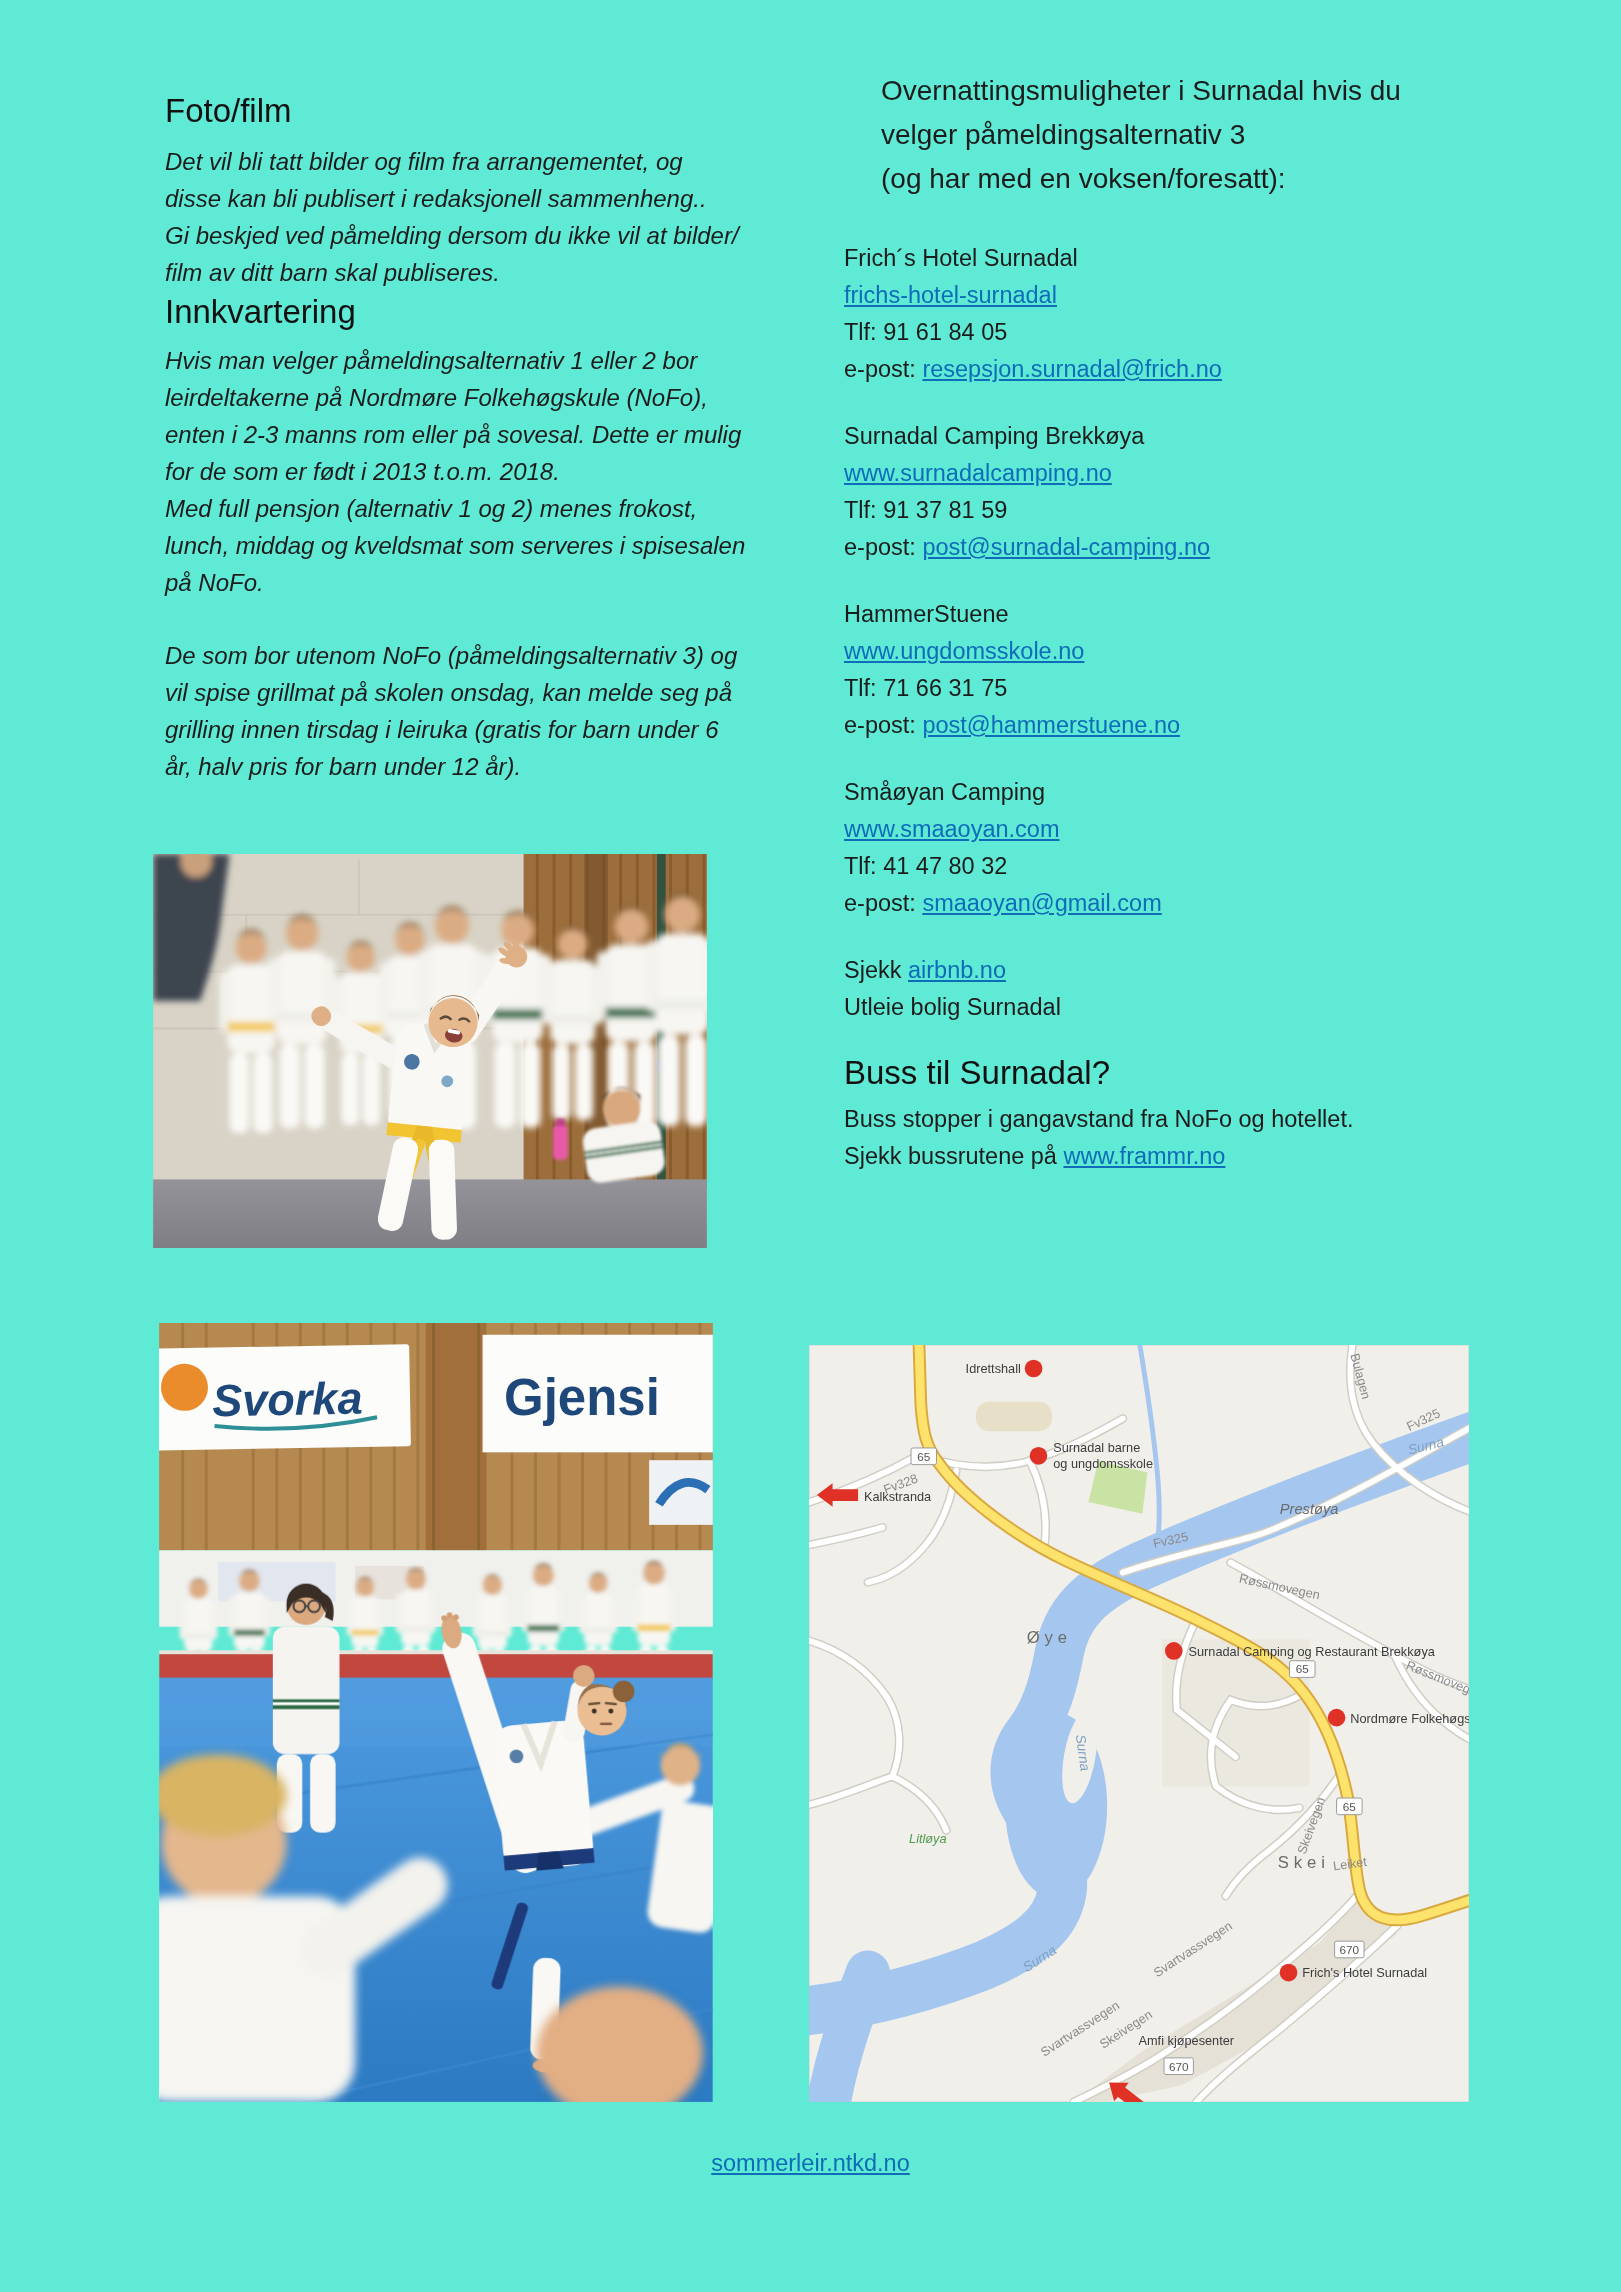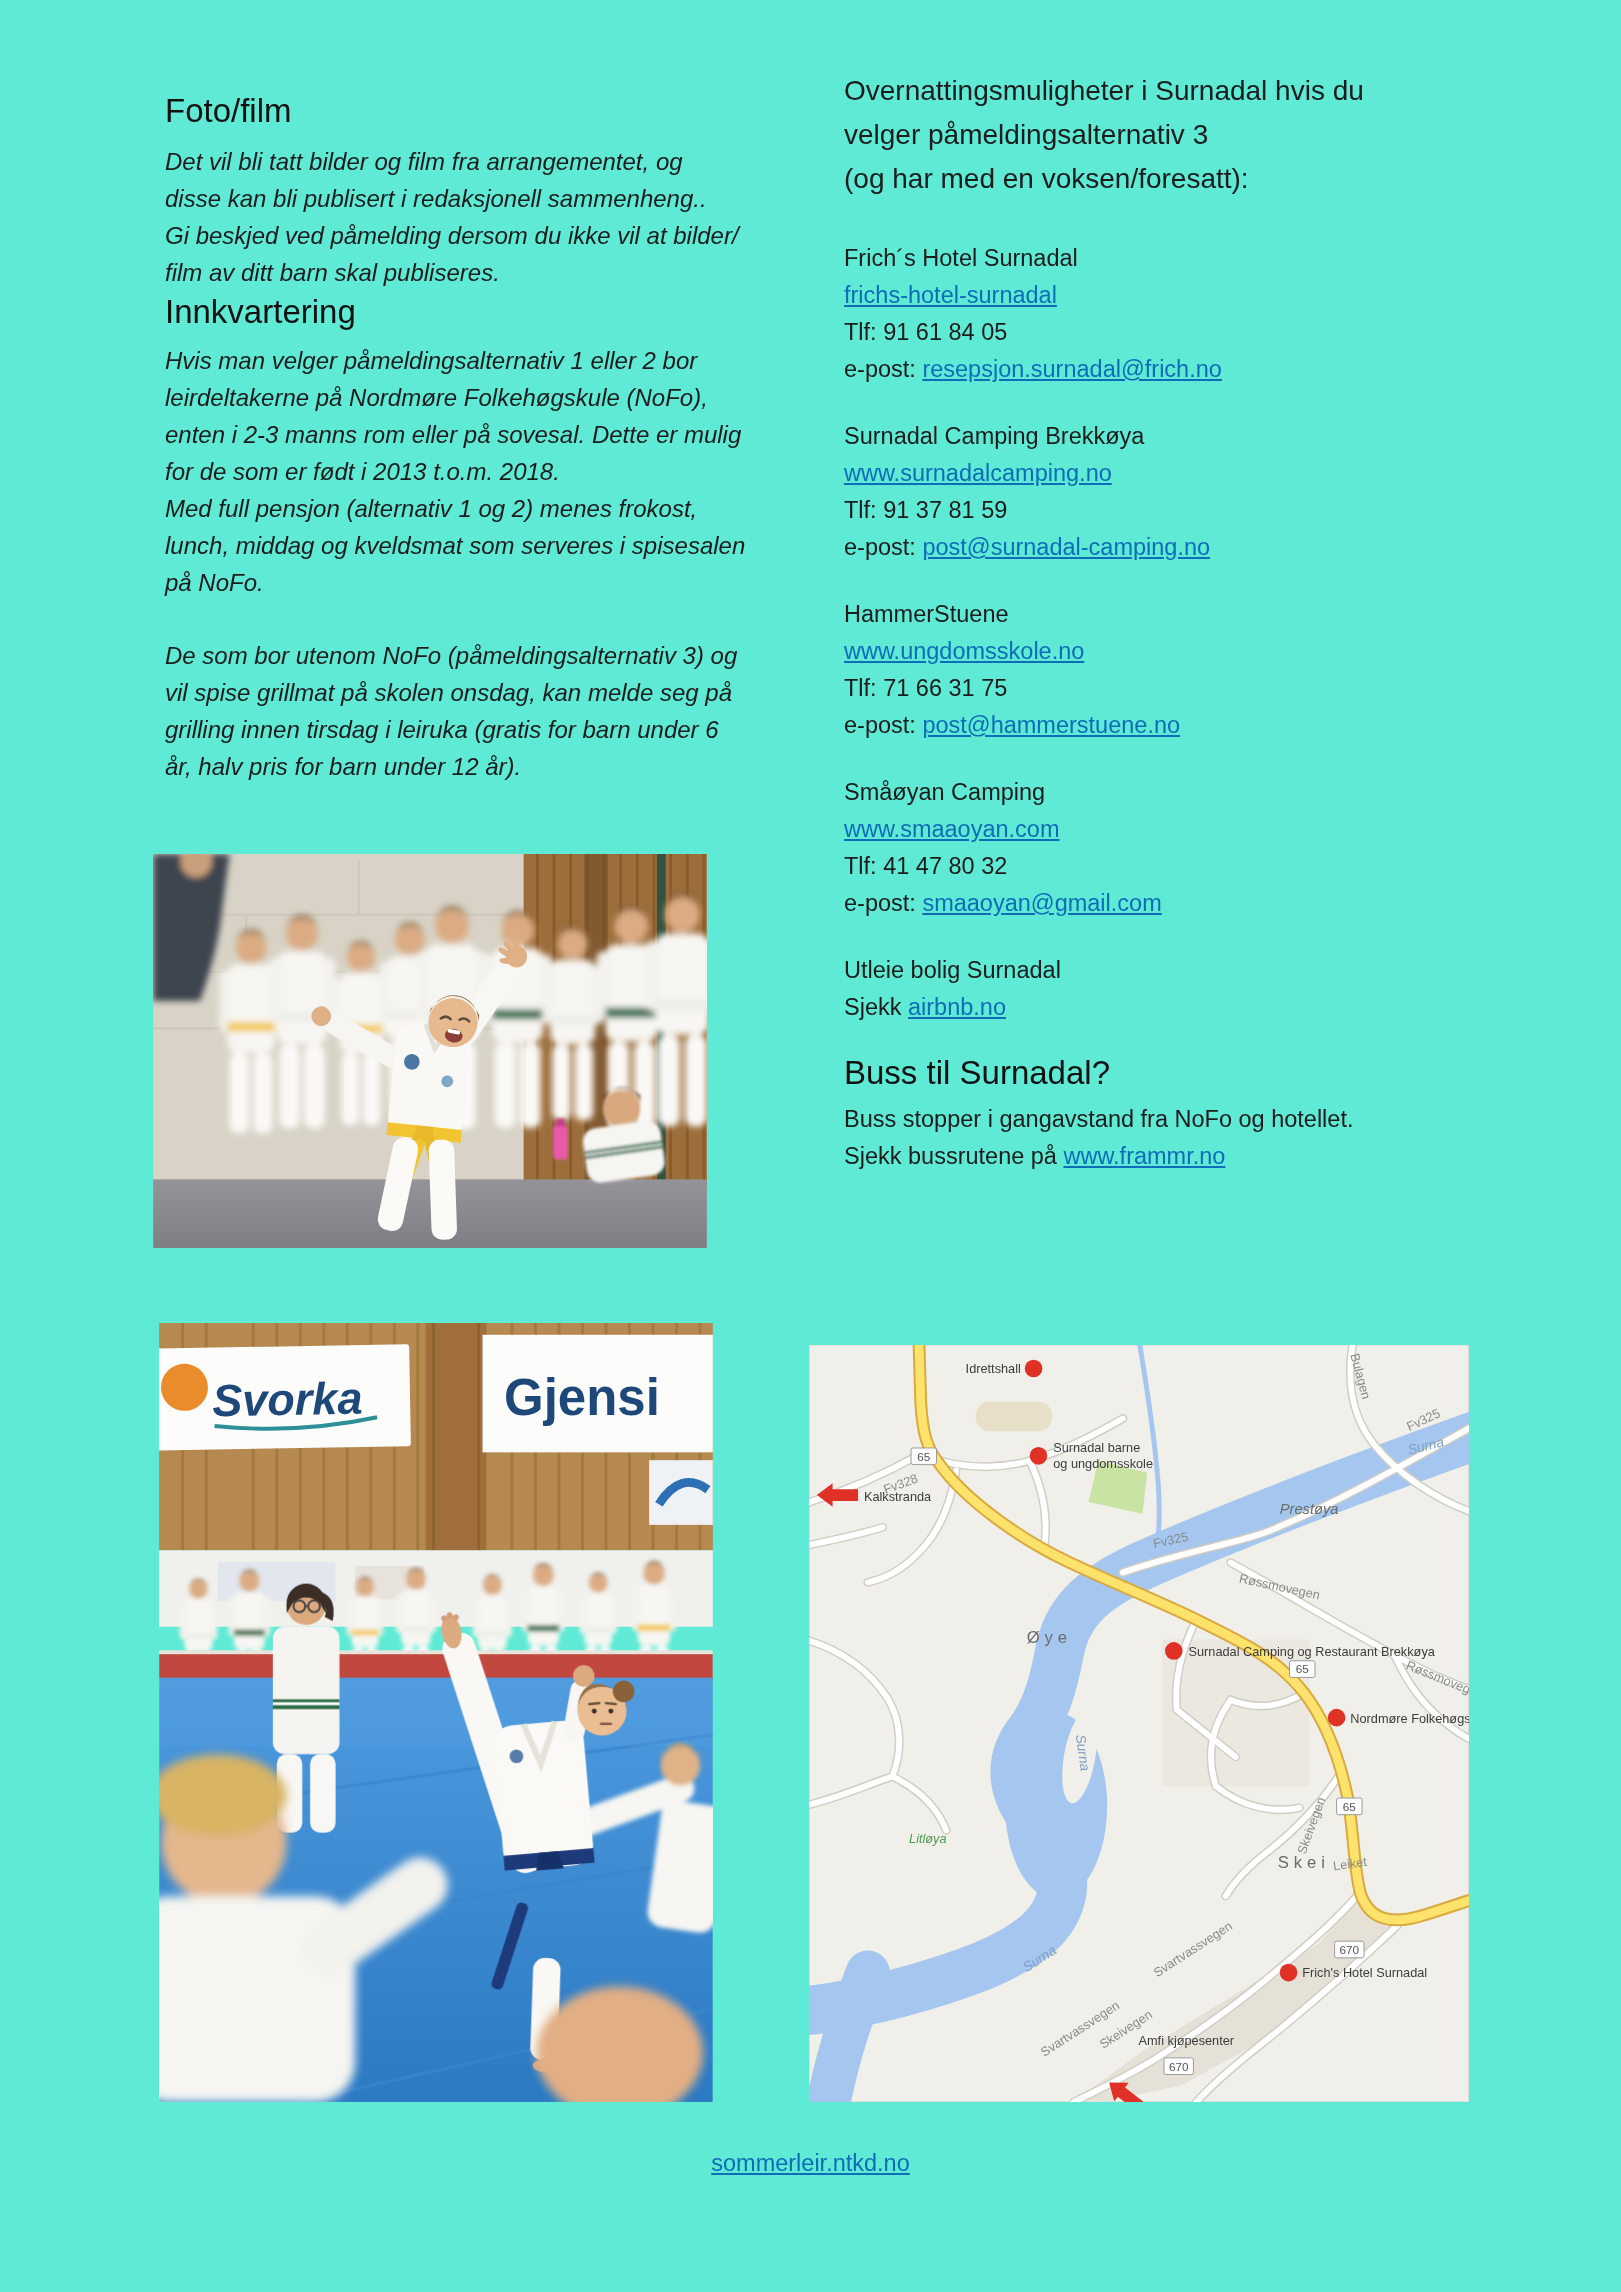--- a/index.html
+++ b/index.html
@@ -6,21 +6,21 @@
   .page{position:relative;width:1621px;height:2293px;background:#5eead4;overflow:hidden;
         font-family:"Liberation Sans",sans-serif;color:#1c1c1c;}
   h2.doc{font-size:33px;font-weight:400;color:#111;margin:0;line-height:1.25;}
   .lines{font-size:24px;line-height:37px;white-space:nowrap;font-style:italic;}
   .col-left{position:absolute;left:165px;top:90px;width:627px;}
   .p-foto{margin-top:11.8px;}
   .h-inn{margin-top:25.5px;}
   .p-inn1{margin-top:9.8px;}
   .p-inn2{margin-top:36px;}
   .col-right{position:absolute;left:844px;top:69px;width:647px;font-size:23.5px;line-height:37px;white-space:nowrap;}
-  .intro{font-size:28px;line-height:44px;margin-bottom:39px;}
+  .intro{font-size:28px;line-height:44px;margin-bottom:39px;margin-left:37px;}
   .hotel{margin-bottom:30px;}
   .utleie{margin-bottom:15.7px;}
   h2.buss{margin:25.5px 0 7.8px 0;}
   a{color:#0E6CB8;text-decoration:underline;cursor:pointer;}
   .photo-top{position:absolute;left:153px;top:854px;width:554px;height:394px;}
   .photo-bottom{position:absolute;left:159px;top:1323px;width:554px;height:779px;}
   .map{position:absolute;left:809px;top:1345px;width:660px;height:757px;}
   .footer{position:absolute;top:2150px;left:0;width:100%;text-align:center;font-size:23.5px;}
   svg text{font-family:"Liberation Sans",sans-serif;}
 </style>
@@ -62,22 +62,22 @@
     </div>
 
     <div class="hotel">
       <div>Småøyan Camping</div>
       <div><a href="#">www.smaaoyan.com</a></div>
       <div>Tlf: 41 47 80 32</div>
       <div><span>e-post: </span><a href="#">smaaoyan@gmail.com</a></div>
     </div>
 
     <div class="utleie">
+      <div><span>Sjekk </span><a href="#">airbnb.no</a></div>
       <div>Utleie bolig Surnadal</div>
-      <div><span>Sjekk </span><a href="#">airbnb.no</a></div>
     </div>
 
     <h2 class="doc buss">Buss til Surnadal?</h2>
     <div>Buss stopper i gangavstand fra NoFo og hotellet.</div>
     <div><span>Sjekk bussrutene på </span><a href="#">www.frammr.no</a></div>
   </div>
 
   <div class="photo-top">
   <svg viewBox="0 0 565 402" width="554" height="394">
     <defs>

